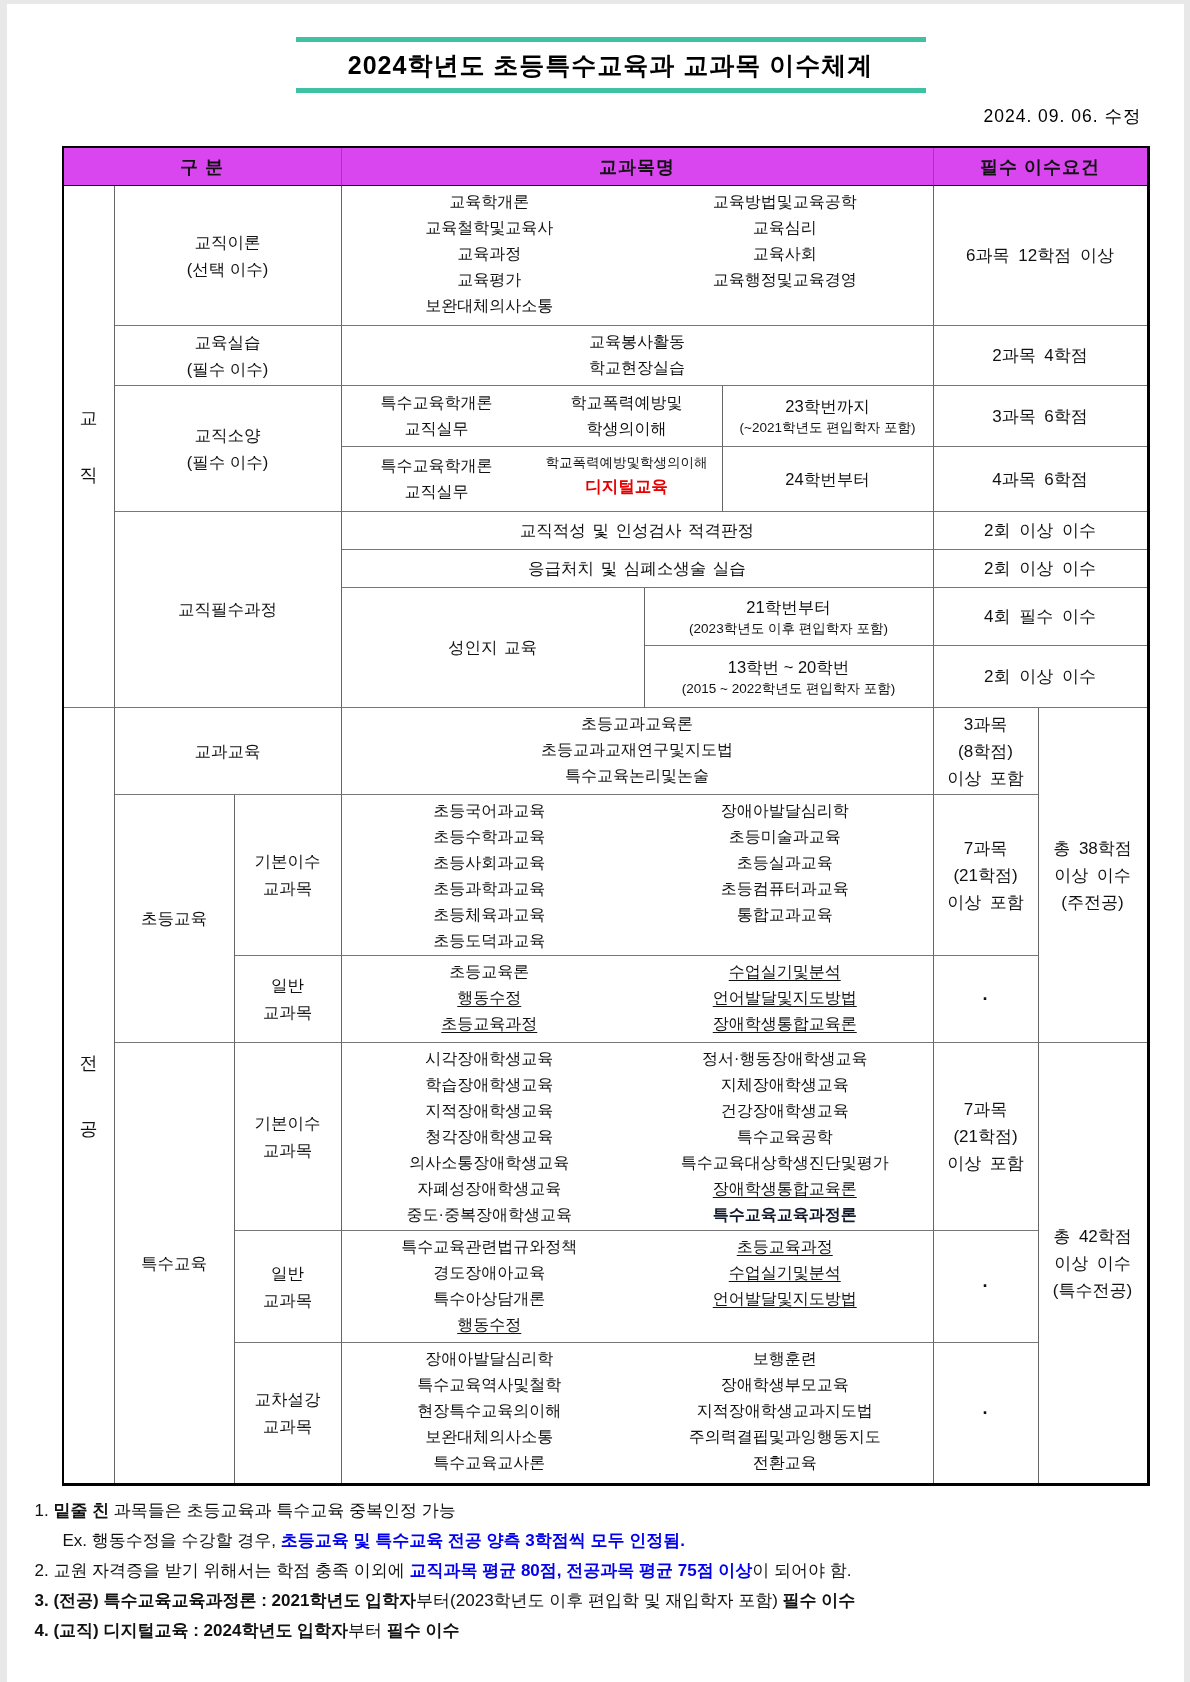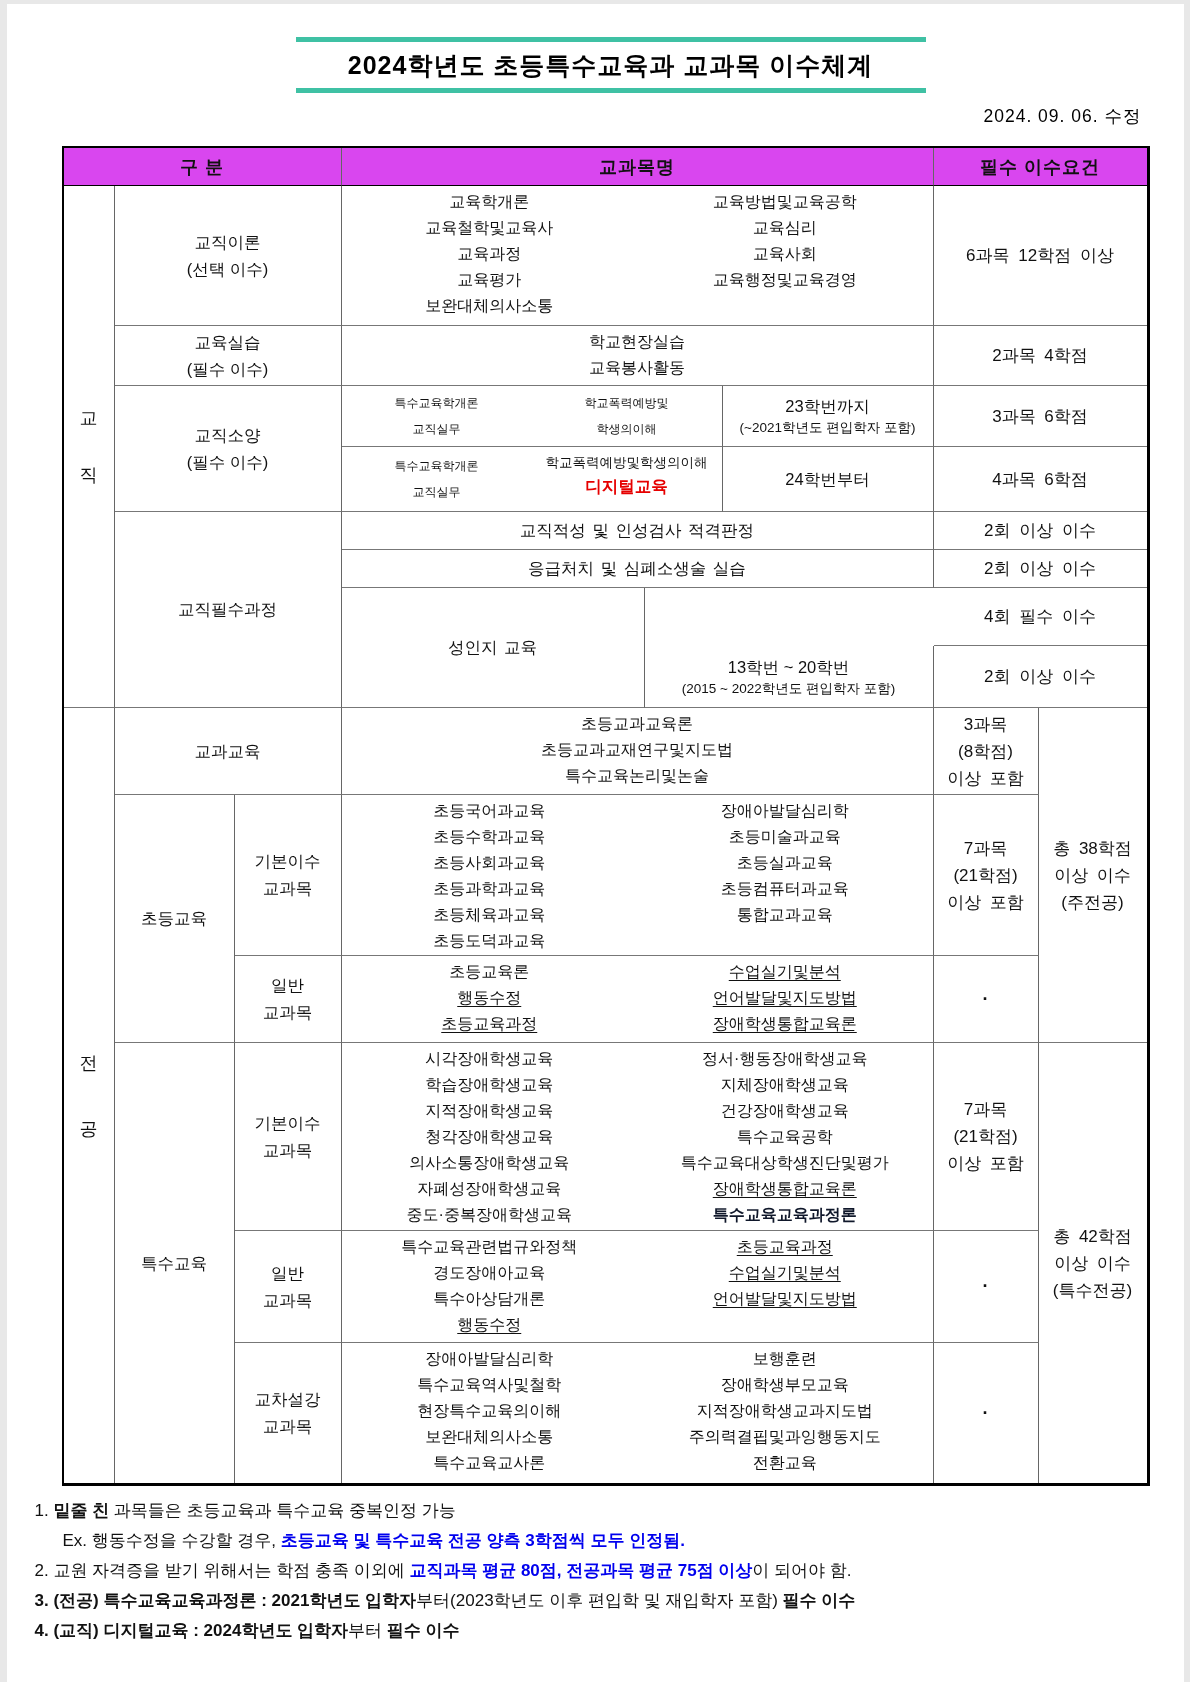--- a/index.html
+++ b/index.html
@@ -33,21 +33,21 @@
   .dot{font-size:18px;font-weight:bold;}
   .center1{font-size:16.5px;word-spacing:2px;text-align:right;}
 
   
   .listcell{align-items:flex-start;padding-top:3px;}
   .halves{display:flex;width:100%;}
   .half{width:50%;}
   .crs{font-size:16px;line-height:26px;text-align:center;}
   .crs.u{text-decoration:underline;text-underline-offset:3px;}
   .crs.r{color:#0f172a;font-weight:bold;}
-  .pre2{font-size:12px;line-height:26px;white-space:pre-line;text-align:center;}
+  .pre2{font-size:16px;line-height:26px;white-space:pre-line;text-align:center;}
   .splitcell{align-items:center;}
   .sm{font-size:13.5px;line-height:20px;}
   .red{color:#E60000;font-weight:bold;font-size:16.5px;line-height:26px;}
   .cohort-main{font-size:16.5px;line-height:24px;}
 
   
   .notes{position:absolute;left:28px;top:1492px;width:1145px;}
   .note{font-size:17px;line-height:30px;white-space:pre-wrap;}
   .note .b{font-weight:bold;}
   .note .blue{color:#0000EE;font-weight:bold;}
@@ -95,22 +95,22 @@
             <div class="crs">교육방법및교육공학</div>
             <div class="crs">교육심리</div>
             <div class="crs">교육사회</div>
             <div class="crs">교육행정및교육경영</div>
           </div>
       </div>
     </div>
 
     <div class="cell listcell" style="grid-area:3/4/4/7">
       <div style="width:100%">
+          <div class="crs">교육봉사활동</div>
           <div class="crs">학교현장실습</div>
-          <div class="crs">교육봉사활동</div>
         </div>
     </div>
 
     <div class="cell splitcell" style="grid-area:4/4/5/6">
       <div class="halves">
         <div class="half pre2">특수교육학개론
 교직실무</div>
         <div class="half pre2">학교폭력예방및
 학생의이해</div>
       </div>
@@ -128,20 +128,24 @@
           <div class="sm">학교폭력예방및학생의이해</div>
           <div class="red">디지털교육</div>
         </div>
       </div>
     </div>
     <div class="cell cohort-main" style="grid-area:5/6/6/7">24학번부터</div>
 
     <div class="cell center1" style="grid-area:6/4/7/7">교직적성 및 인성검사 적격판정</div>
     <div class="cell center1" style="grid-area:7/4/8/7">응급처치 및 심폐소생술 실습</div>
     <div class="cell center1" style="grid-area:8/4/10/5">성인지 교육</div>
+    <div class="cell" style="grid-area:8/5/9/7;flex-direction:column">
+      <div class="cohort-main">21학번부터</div>
+      <div class="sm">(2023학년도 이후 편입학자 포함)</div>
+    </div>
     <div class="cell" style="grid-area:9/5/10/7;flex-direction:column">
       <div class="cohort-main">13학번 ~ 20학번</div>
       <div class="sm">(2015 ~ 2022학년도 편입학자 포함)</div>
     </div>
 
     <div class="cell req no-br" style="grid-area:2/7/3/9">6과목 12학점 이상</div>
     <div class="cell req no-br" style="grid-area:3/7/4/9">2과목 4학점</div>
     <div class="cell req no-br" style="grid-area:4/7/5/9">3과목 6학점</div>
     <div class="cell req no-br" style="grid-area:5/7/6/9">4과목 6학점</div>
     <div class="cell req no-br" style="grid-area:6/7/7/9">2회 이상 이수</div>

